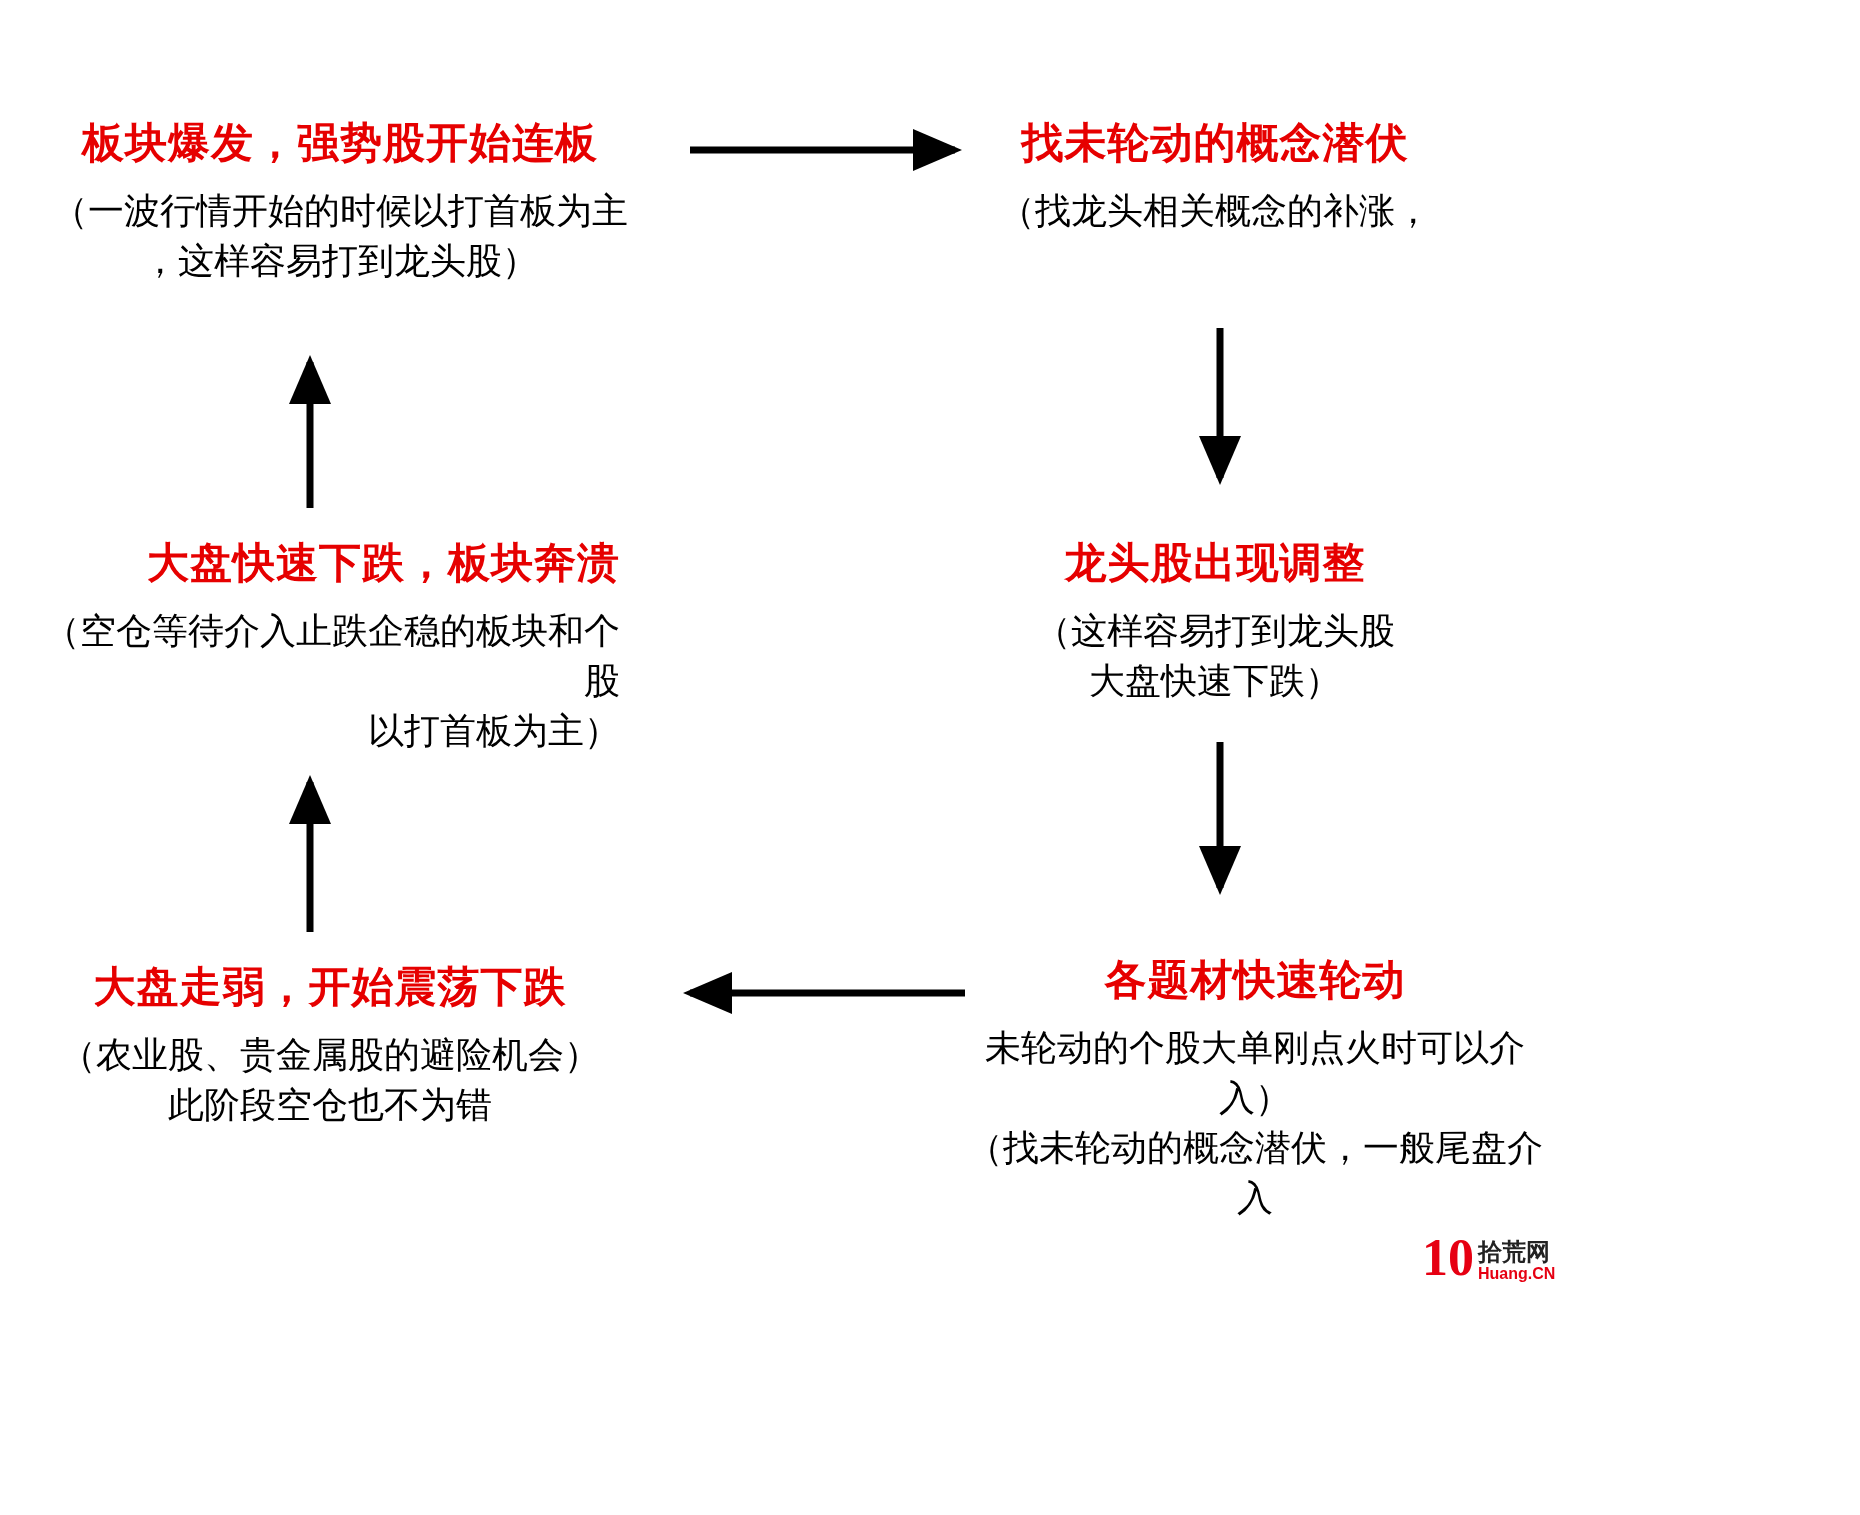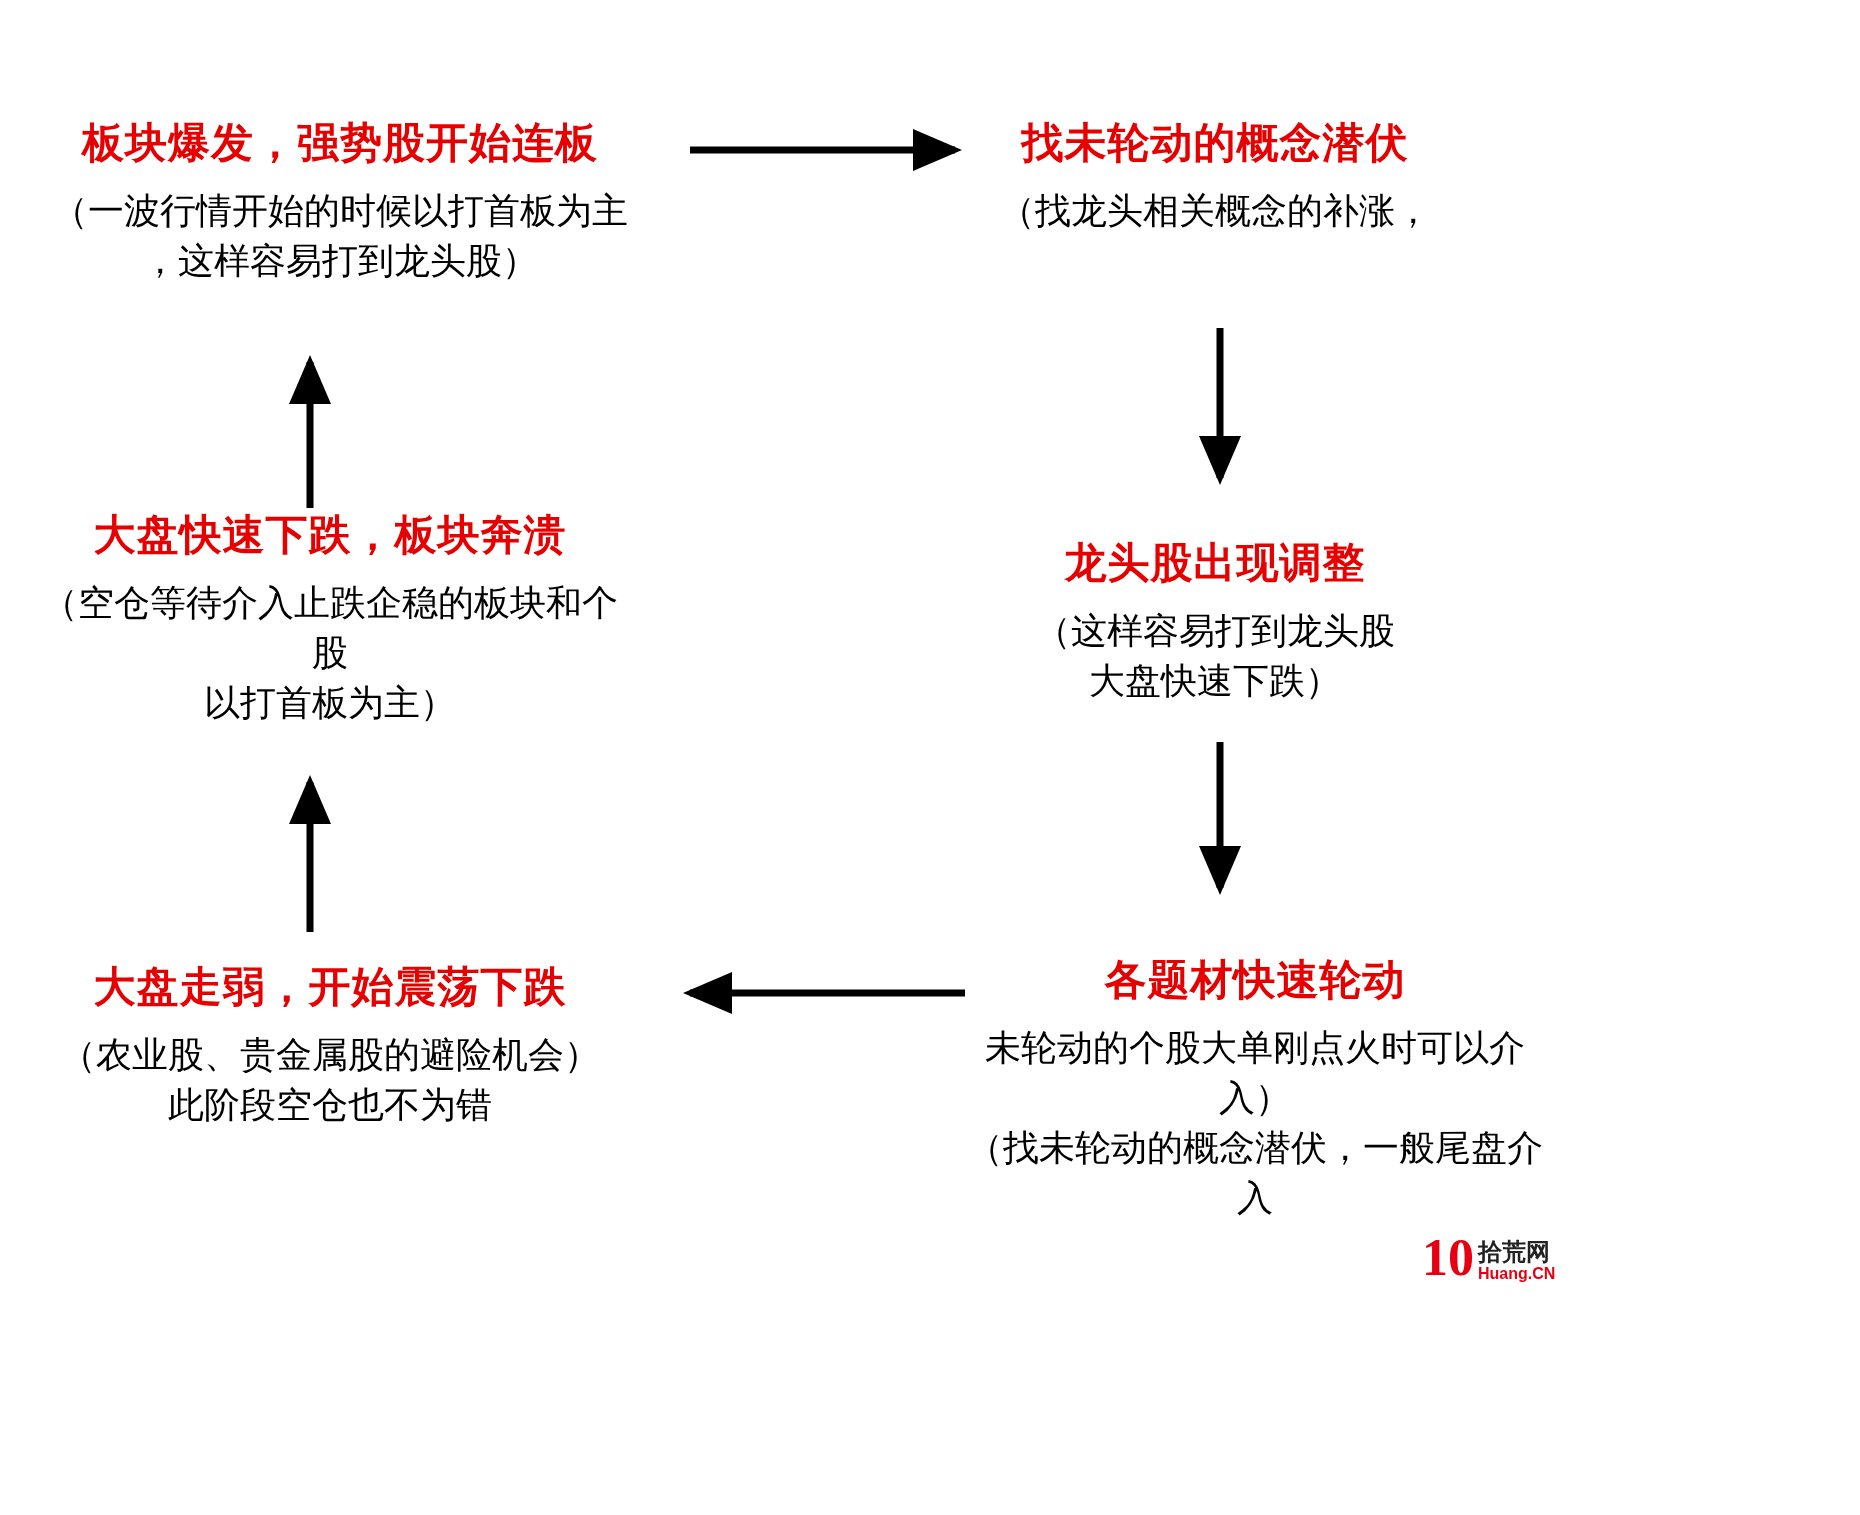--- a/index.html
+++ b/index.html
@@ -119,21 +119,21 @@
     <div class="sub">未轮动的个股大单刚点火时可以介入）</div>
     <div class="sub">（找未轮动的概念潜伏，一般尾盘介入</div>
   </div>
 
   <div class="node" style="left:40px; top:962px; width:580px;">
     <div class="title">大盘走弱，开始震荡下跌</div>
     <div class="sub">（农业股、贵金属股的避险机会）</div>
     <div class="sub">此阶段空仓也不为错</div>
   </div>
 
-  <div class="node" style="left:40px; top:510px; width:580px;">
+  <div class="node" style="left:40px; top:538px; width:580px;text-align:right;">
     <div class="title">大盘快速下跌，板块奔溃</div>
     <div class="sub">（空仓等待介入止跌企稳的板块和个股</div>
     <div class="sub">以打首板为主）</div>
   </div>
 
   <div class="watermark">
     <span class="logo-num">10</span>
     <span class="logo-text">
       <span class="site-name">拾荒网</span>
       <span class="site-url">Huang.CN</span>

